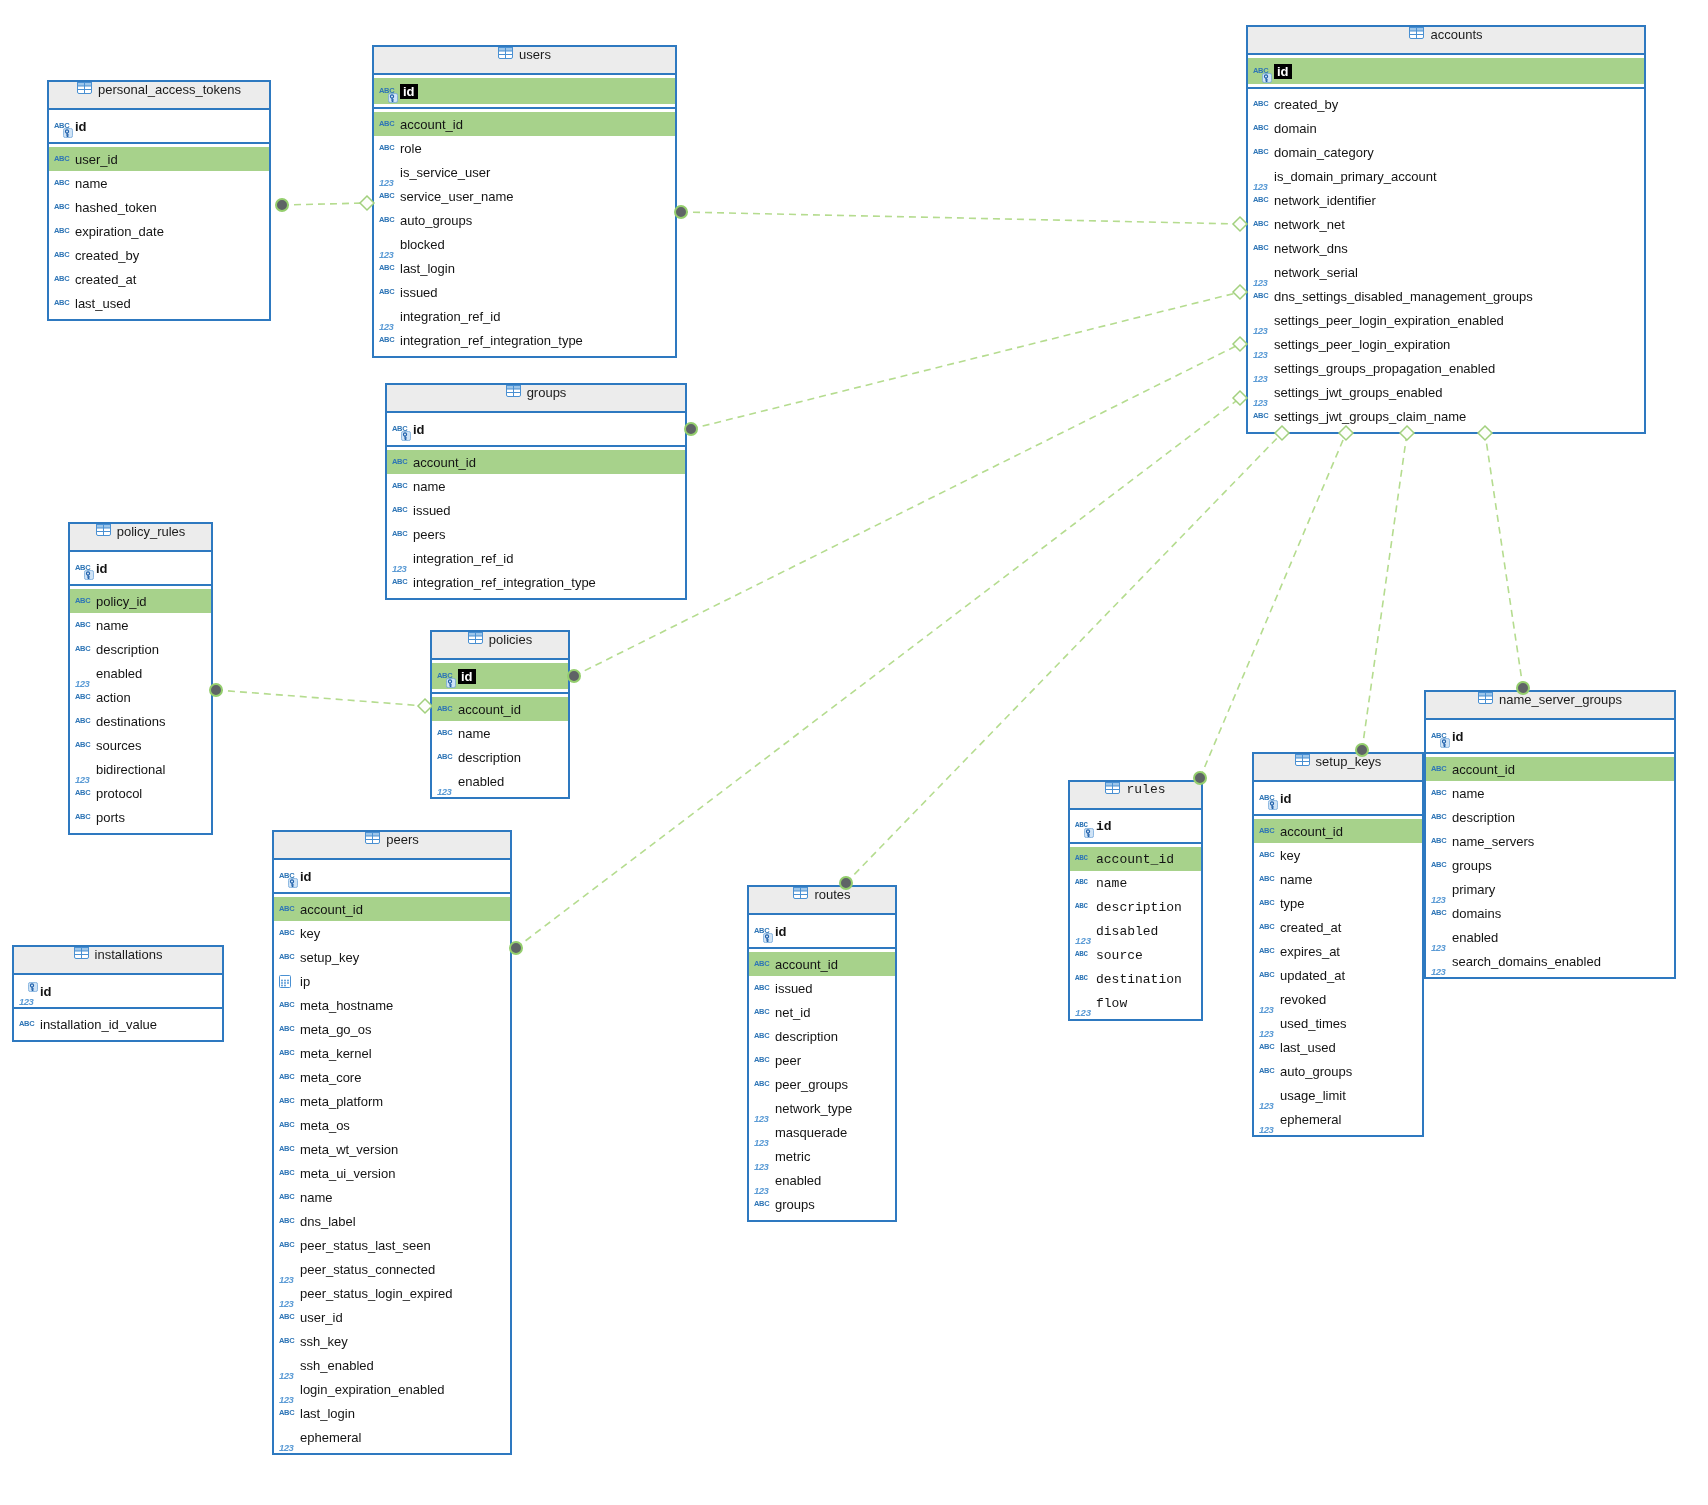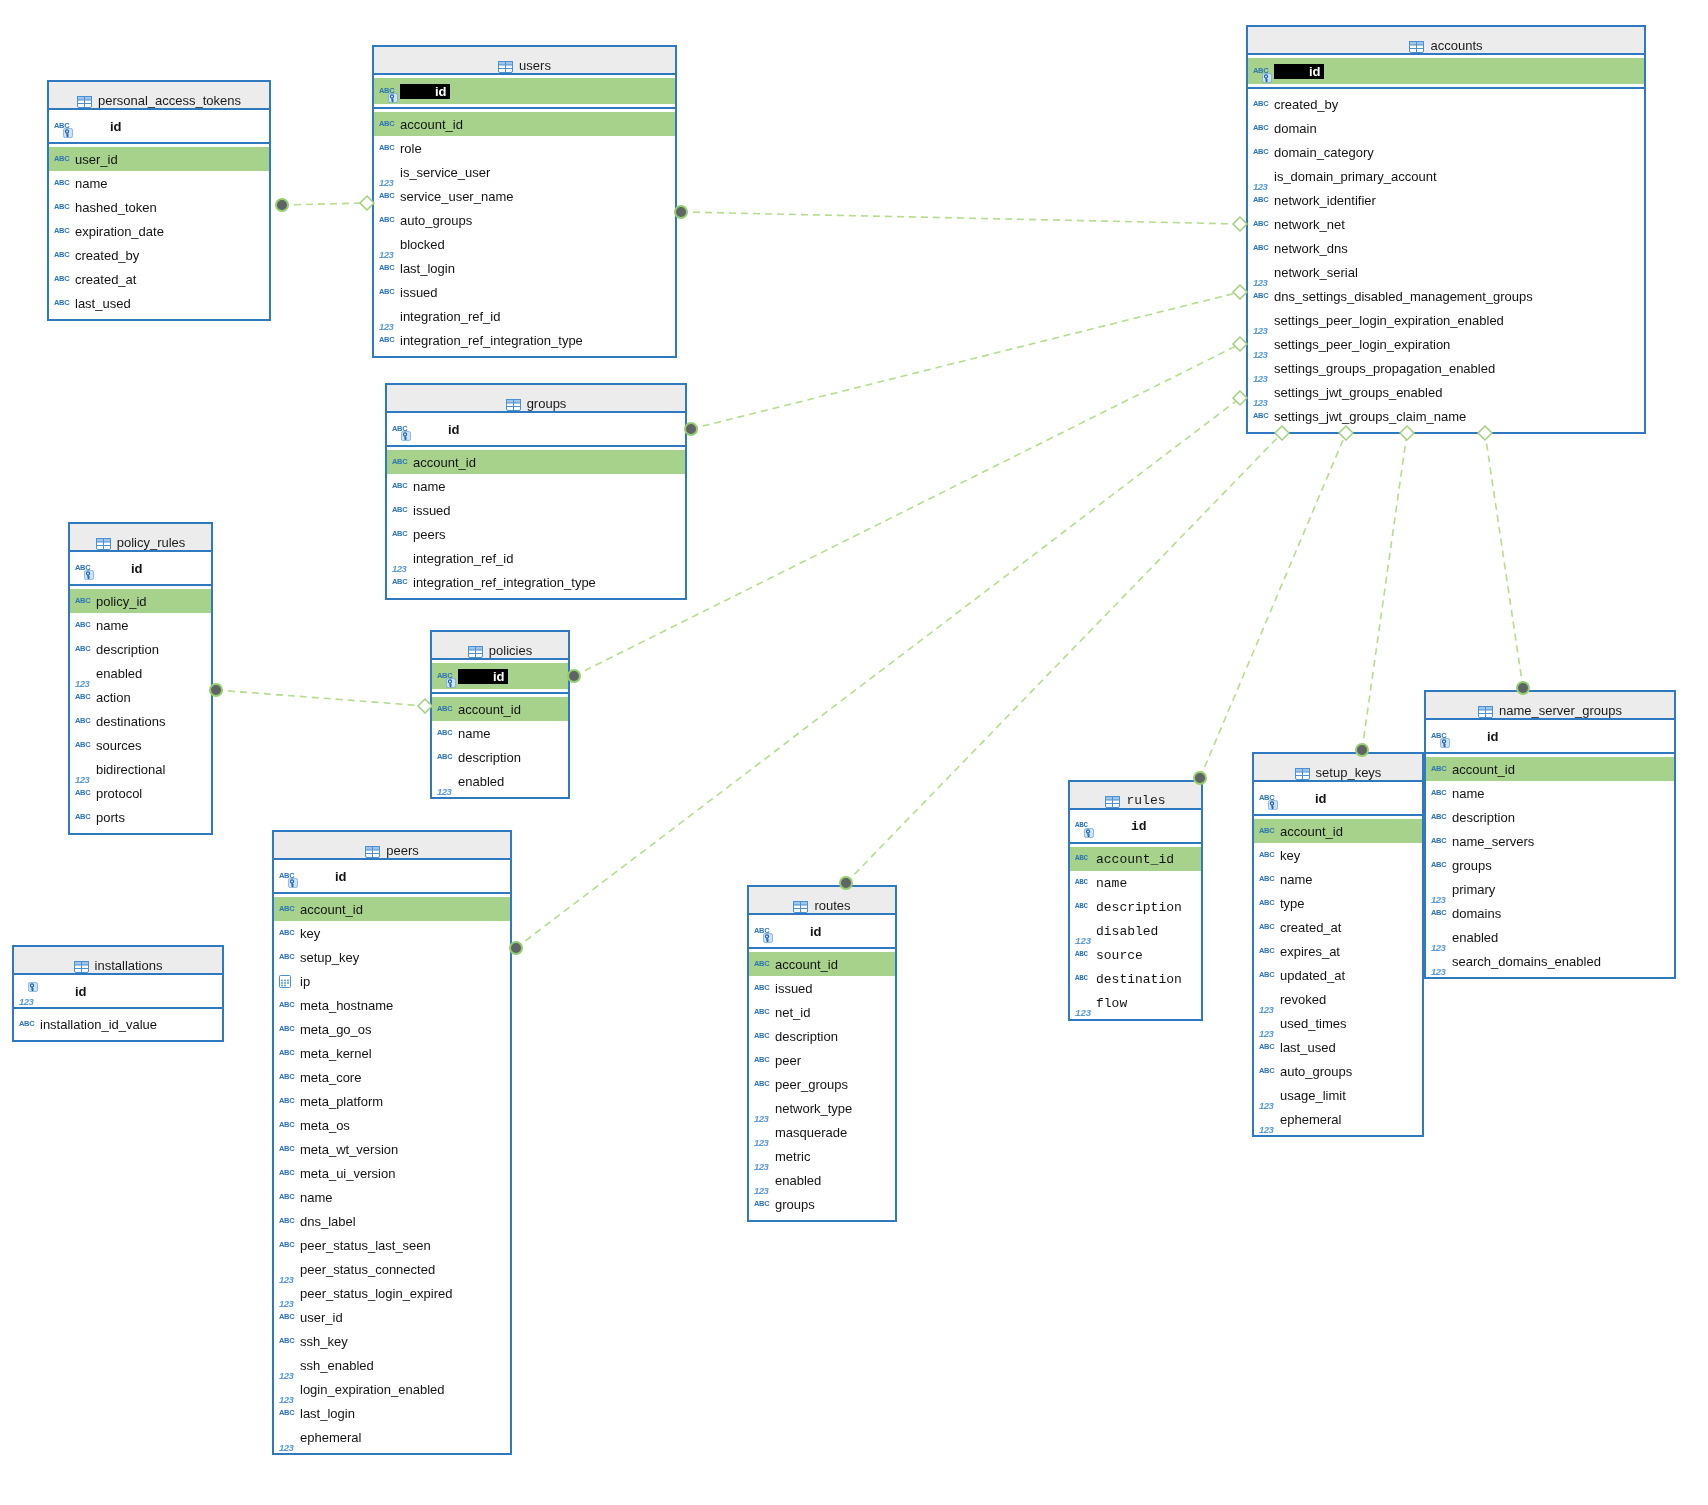--- a/index.html
+++ b/index.html
@@ -10,33 +10,33 @@
   }
   #erd-canvas{position:absolute;left:0;top:0;width:1708px;height:1505px;}
   svg.rel-layer{position:absolute;left:0;top:0;z-index:3;pointer-events:none;}
   .erd-table{
     position:absolute;background:#ffffff;
     border:2px solid var(--tbl-border,#2e79c0);
     box-sizing:border-box;z-index:2;
   }
   .thead{
     background:#ececec;border-bottom:2px solid var(--tbl-border,#2e79c0);
-    height:26px;display:flex;align-items:flex-end;justify-content:center;gap:6px;
+    height:26px;display:flex;align-items:flex-start;justify-content:center;gap:6px;
     font-size:13px;color:#1b1b1b;white-space:nowrap;
   }
   .pksec{border-bottom:2px solid var(--tbl-border,#2e79c0);padding:3px 0;}
   .fsec{padding:3px 0 4px 0;}
   .col-row{
     height:24px;display:flex;align-items:center;
     padding:0 4px 0 5px;box-sizing:border-box;white-space:nowrap;
   }
   .pksec .col-row{height:26px;}
   .col-row.hl{background:var(--hl,#a7d28b);}
   .fname{font-size:13px;color:#141414;}
-  .col-row.pk .fname{font-weight:700;padding-left:35px;}
+  .col-row.pk .fname{font-weight:700;}
   .fname.selected{background:#000;color:#fff;padding:0 3px;font-weight:700;}
   .icon{width:21px;flex:0 0 21px;display:flex;align-items:center;position:relative;}
   .ic-abc{font-size:7.5px;font-weight:700;color:#2e75b6;letter-spacing:-0.3px;line-height:1;}
   .ic-123{font-size:9.5px;font-weight:700;color:#5b9bd5;letter-spacing:-0.5px;line-height:1;font-style:italic;margin-top:21px;}
   .key-badge{position:absolute;left:9px;top:6px;line-height:0;}
 </style>
 </head>
 <body style="--tbl-border: #2e79c0; --hl: #a7d28b;">
 
 <div id="erd-canvas">

